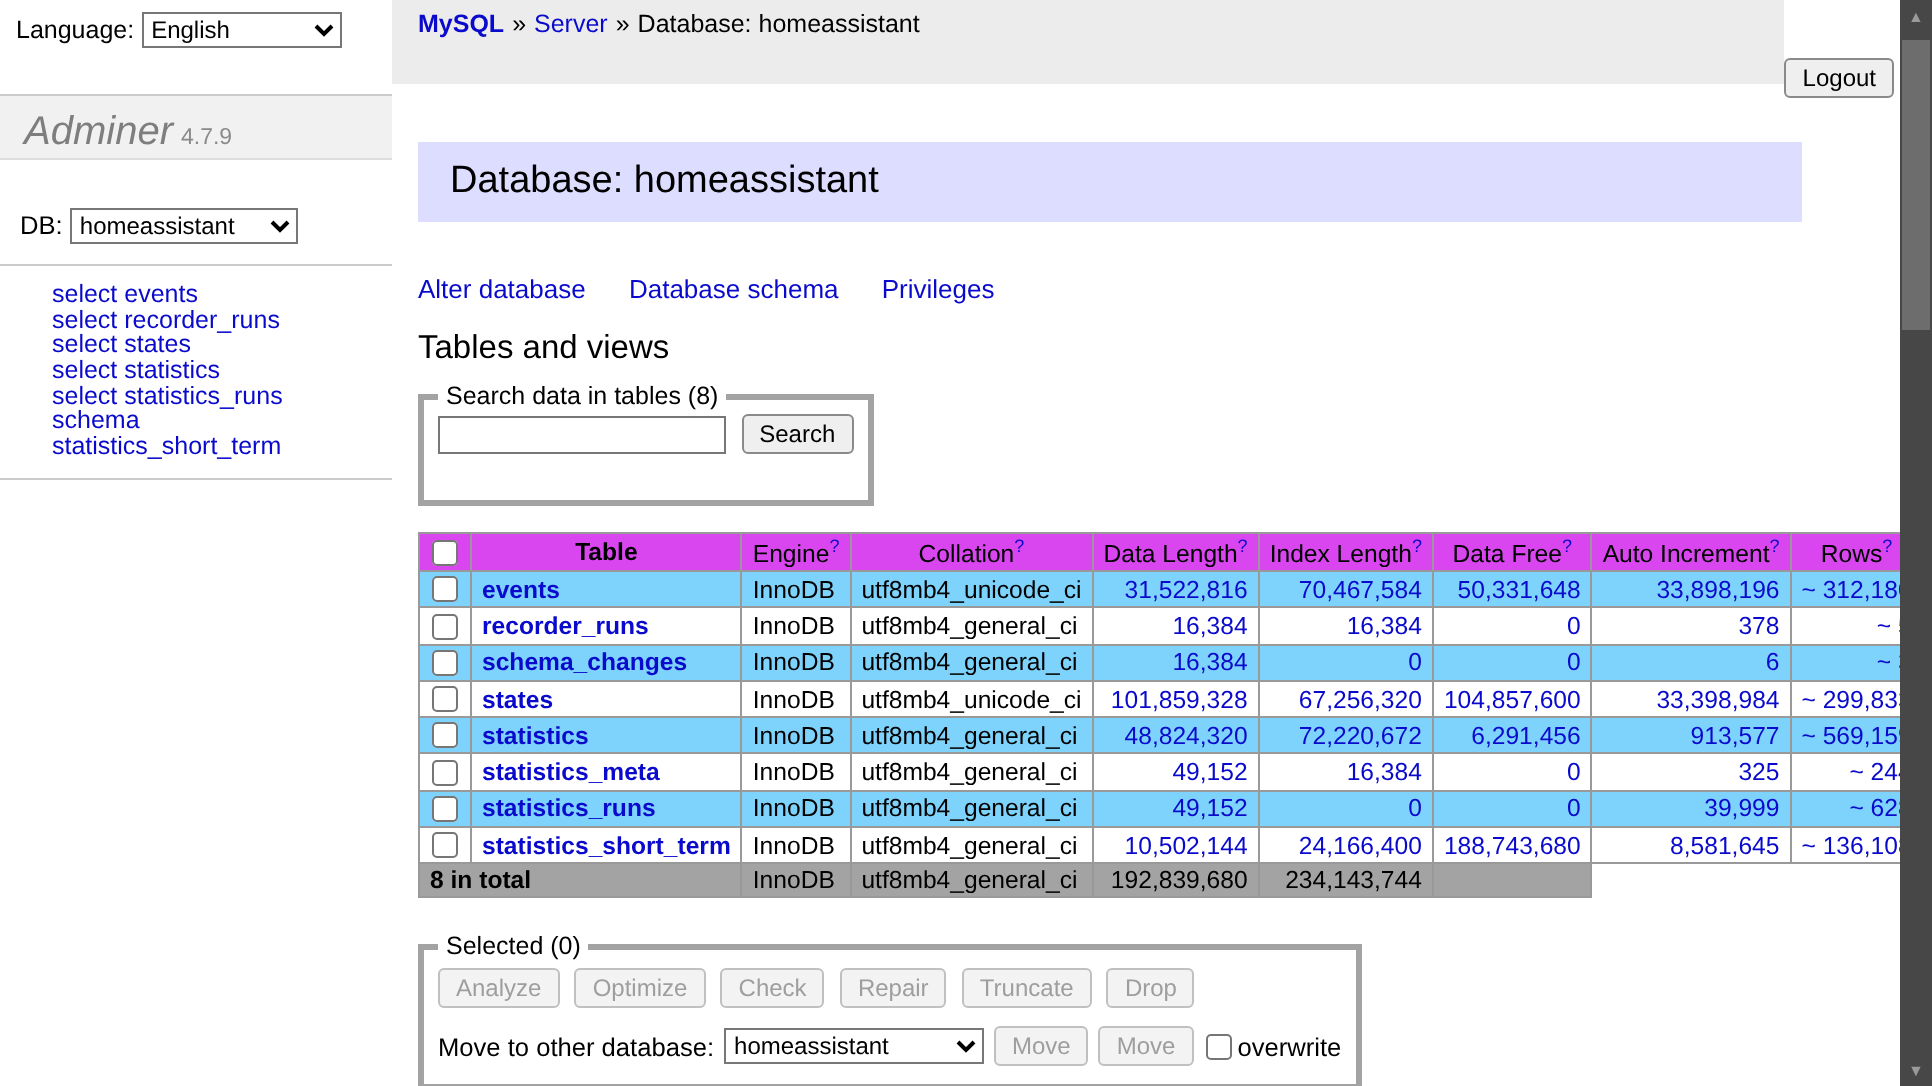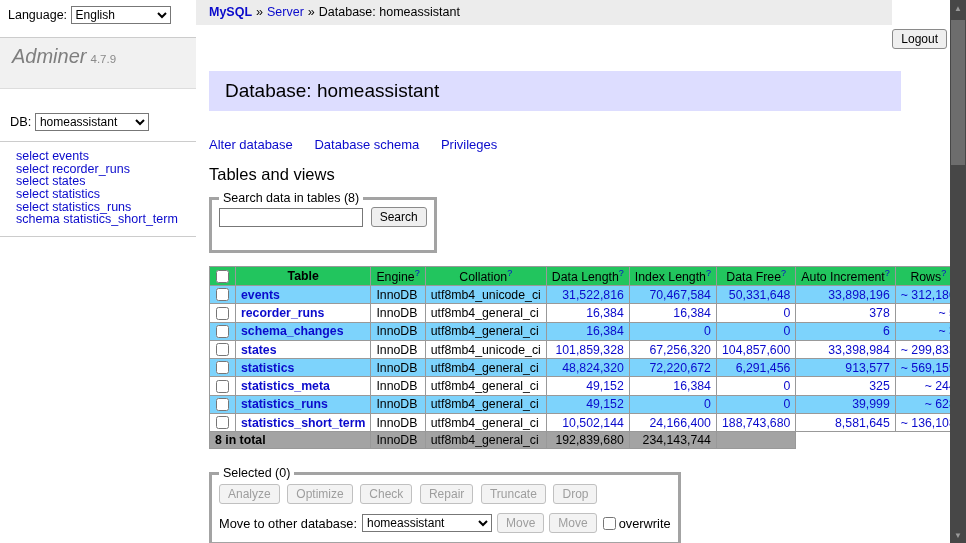--- a/index.html
+++ b/index.html
@@ -14,58 +14,58 @@
   button {
     font-family:inherit; font-size:12px; background:#efefef;
     border:1px solid #8a8a8a; border-radius:3px; padding:2px 8px; color:#000;
   }
   button.disabled { color:#9e9e9e; background:#f3f3f3; border-color:#c0c0c0; }
   select { font-family:inherit; font-size:12px; border:1px solid #777; background:#fff; }
   input[type=text] { font-family:inherit; font-size:12px; border:1px solid #777; }
 
   
   .sidebar { position:absolute; left:0; top:0; width:196px; height:543px; background:#fff; }
-  .lang-row { padding:6px 8px 13px; font-size:12.5px; }
+  .lang-row { padding:6px 8px 23px; font-size:12.5px; }
   .lang-row select { width:100px; }
-  .banner { background:#f1f1f1; border-bottom:1px solid #ddd; padding:7px 12px 20px; }
+  .banner { background:#f1f1f1; border-bottom:1px solid #ddd; padding:7px 12px 1px; }
   .app-name { font-size:20px; font-style:italic; color:#7e7e7e; }
   .app-version { font-size:11.5px; color:#8a8a8a; margin-left:4px; }
   .db-row { padding:24px 10px 10px; font-size:12.8px; }
   .db-row select { width:114px; }
   .sb-links { padding:2px 10px 11px; font-size:12.8px; }
   .sb-links .line { margin:2px 0; }
   .sb-links a { margin-right:14px; }
-  .table-links { padding:8px 16px 10px; font-size:12.5px; }
+  .table-links { padding:8px 26px 10px; font-size:12.5px; }
   .table-links a { display:block; line-height:1.01; }
 
   
   .content { position:absolute; left:196px; top:0; width:754px; height:543px; }
   .top-row { display:flex; align-items:flex-start; }
   .breadcrumb {
-    width:709px; background:#ececec; height:25px; line-height:25px;
+    width:709px; background:#ececec; height:42px; line-height:25px;
     padding-left:13px; font-size:12.5px; white-space:nowrap;
   }
   .breadcrumb .root { font-weight:bold; }
   .breadcrumb .sep { color:#000; margin:0 4px; }
   .logout-wrap { margin-left:auto; padding:4px 3px 0 0;margin-top:25px; }
 
   .main-body { padding-left:13px; }
   .page-title { background:#ddddff; margin:22px 49px 0 0; padding:9px 16px; font-size:19px; }
   .nav-links { margin-top:26px; }
   .nav-links a { margin-right:18px; }
   .section-h { font-size:16.5px; font-weight:normal; margin:13px 0 7px; }
 
   fieldset { border:3px solid #a3a3a3; margin:0; padding:2px 7px 23px; width:-moz-fit-content; width:fit-content; }
   legend { font-size:12.5px; padding:0 4px; }
   .search-fs input[type=text] { width:144px; height:19px; vertical-align:middle; }
   .search-fs button { margin-left:4px; }
 
   table.data { border-collapse:collapse; margin-top:13px; font-size:12.3px; }
   table.data th, table.data td { border:1px solid #999; padding:1px 5px; height:16px; white-space:nowrap; }
-  table.data thead th { background:#22c55e; font-weight:normal; text-align:center; }
+  table.data thead th { background:#d946ef; font-weight:normal; text-align:center; }
   table.data thead th.tname { font-weight:bold; }
   table.data sup { font-size:9px; color:#0a0acc; }
   td.c { text-align:center; width:20px; }
   td.name { width:122px; } td.name a { font-weight:bold; }
   td.eng { width:46px; }
   td.col { width:119px; }
   td.num { text-align:right; }
   td.n-dl { width:73px; } td.n-il { width:75px; } td.n-df { width:65px; }
   td.n-ai { width:81px; } td.n-rw { width:57px; } td.cm { width:58px; }
   tr.odd td { background:#7dd3fc; }

